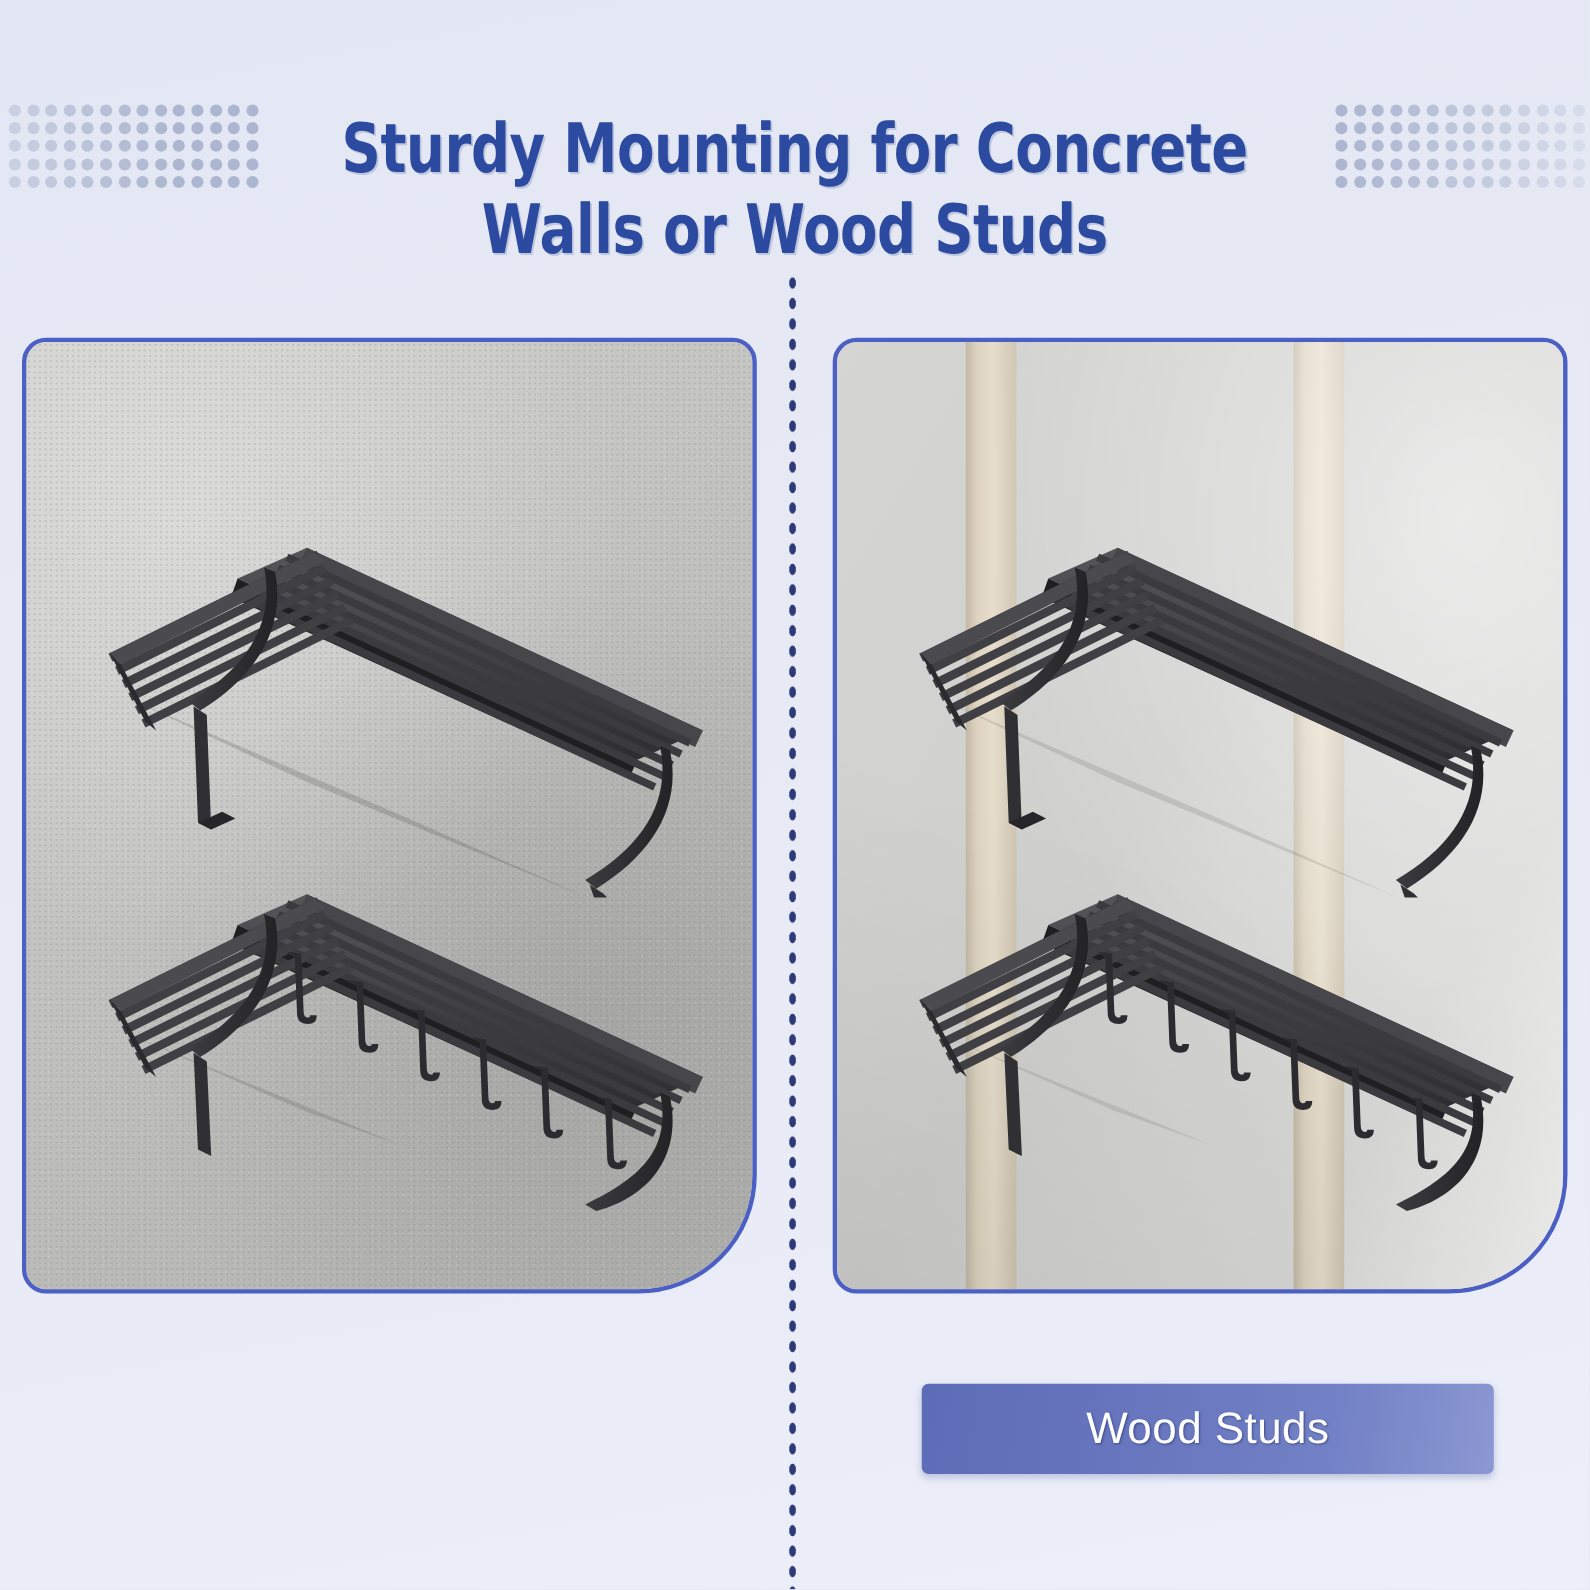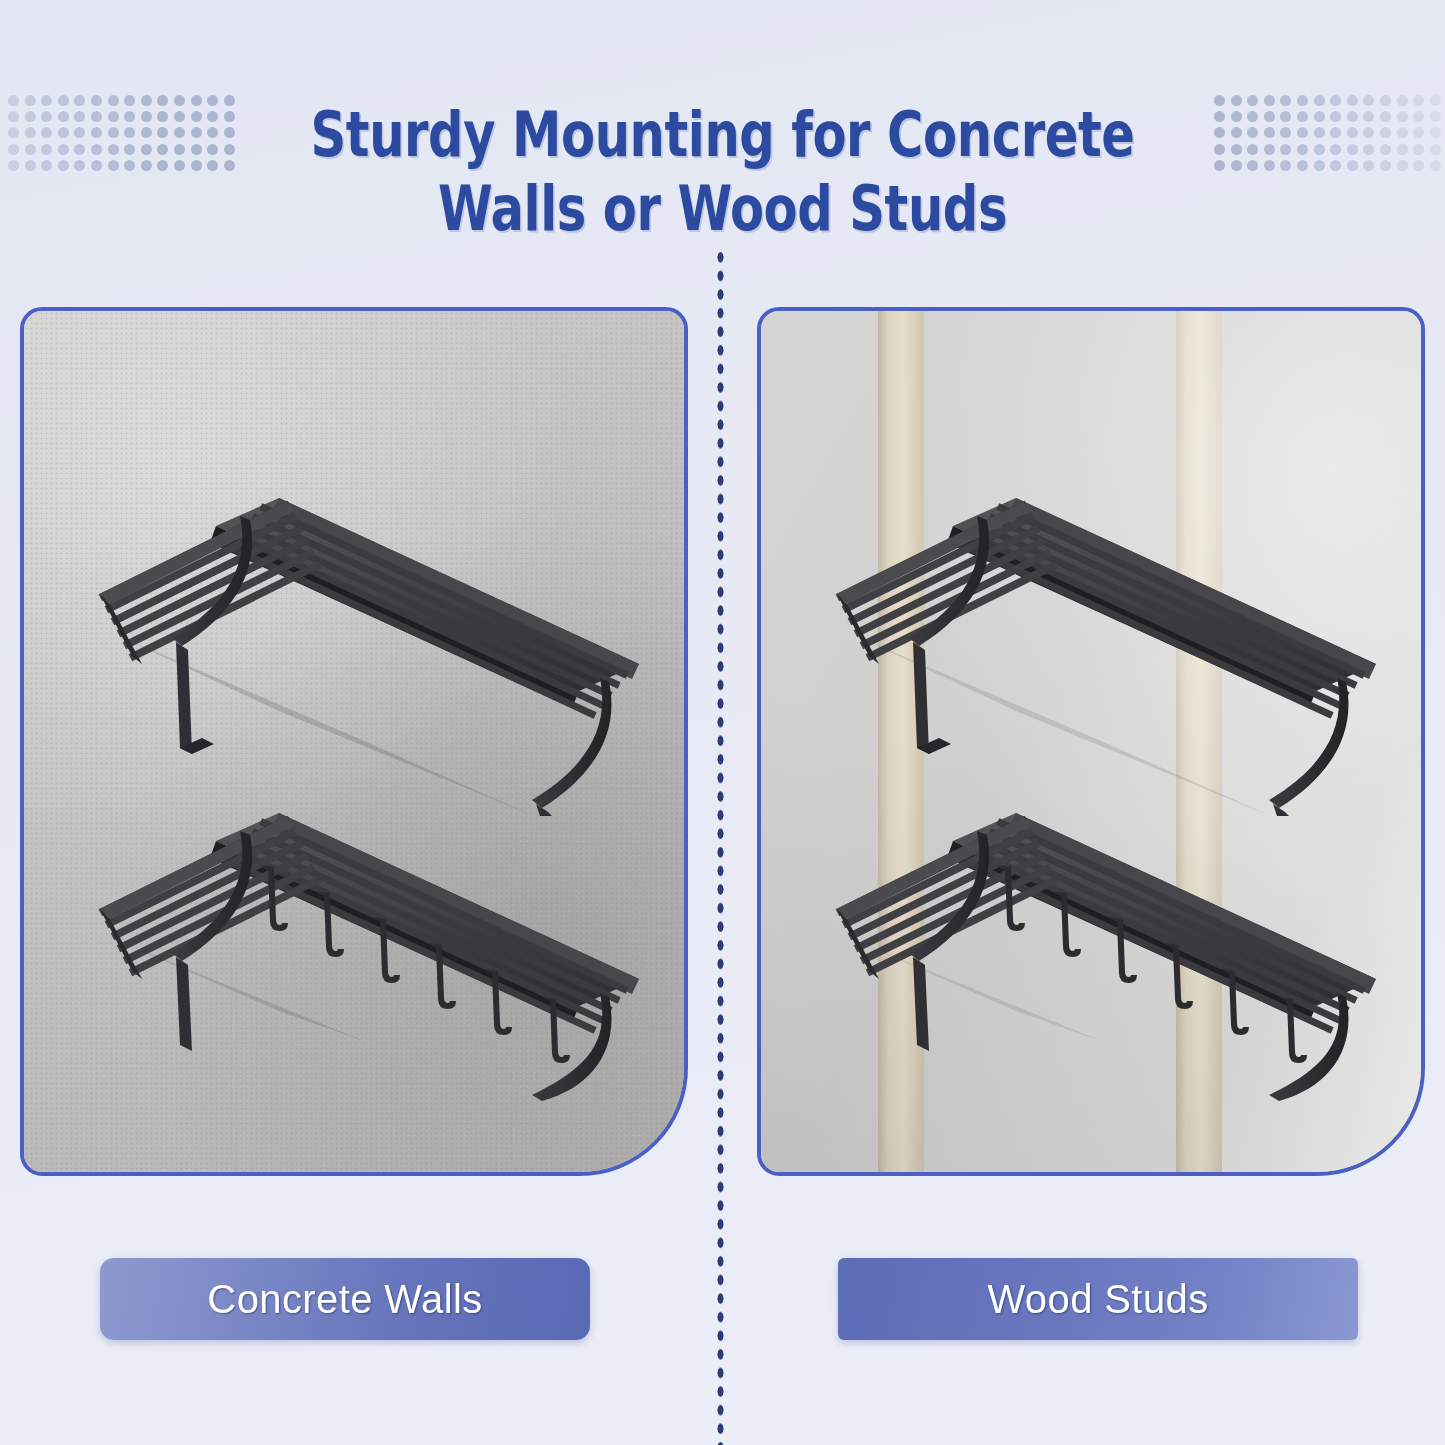--- a/index.html
+++ b/index.html
@@ -537,20 +537,17 @@
         <path d="M196 64 L204 68 L206 120 Q206 130 216 130 Q224 130 224 122 L218 122 Q218 124 216 124 Q212 124 212 118 L210 66 Z"></path>
         <path d="M252 90 L260 94 L262 146 Q262 156 272 156 Q280 156 280 148 L274 148 Q274 150 272 150 Q268 150 268 144 L266 92 Z"></path>
         <path d="M308 116 L316 120 L318 172 Q318 182 328 182 Q336 182 336 174 L330 174 Q330 176 328 176 Q324 176 324 170 L322 118 Z"></path>
         <path d="M364 142 L372 146 L374 198 Q374 208 384 208 Q392 208 392 200 L386 200 Q386 202 384 202 Q380 202 380 196 L378 144 Z"></path>
         <path d="M420 168 L428 172 L430 224 Q430 234 440 234 Q448 234 448 226 L442 226 Q442 228 440 228 Q436 228 436 222 L434 170 Z"></path>
         <path d="M478 196 L486 200 L488 252 Q488 262 498 262 Q506 262 506 254 L500 254 Q500 256 498 256 Q494 256 494 250 L492 198 Z"></path>
       </g>
     </svg>
   </div>
 
-  <div class="caption" id="caption-concrete">
-    <span>Concrete Walls</span>
-  </div>
   <div class="caption" id="caption-wood">
     <span>Wood Studs</span>
   </div>
 
 </div>
 
 </body></html>

